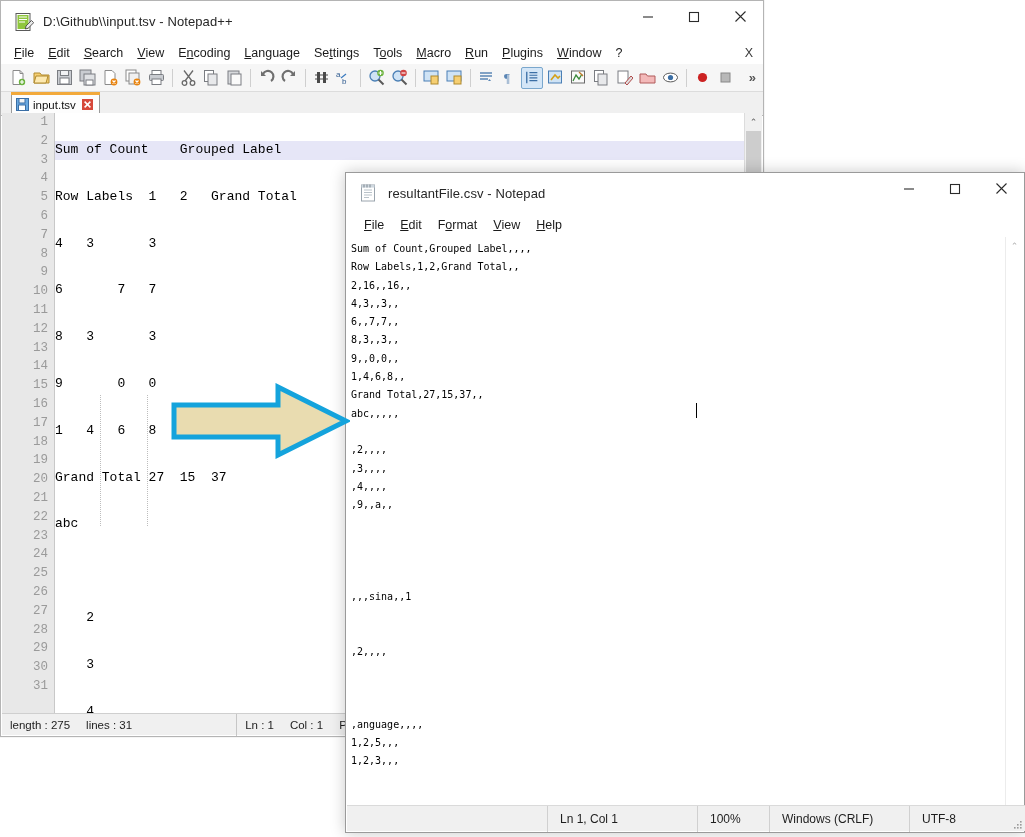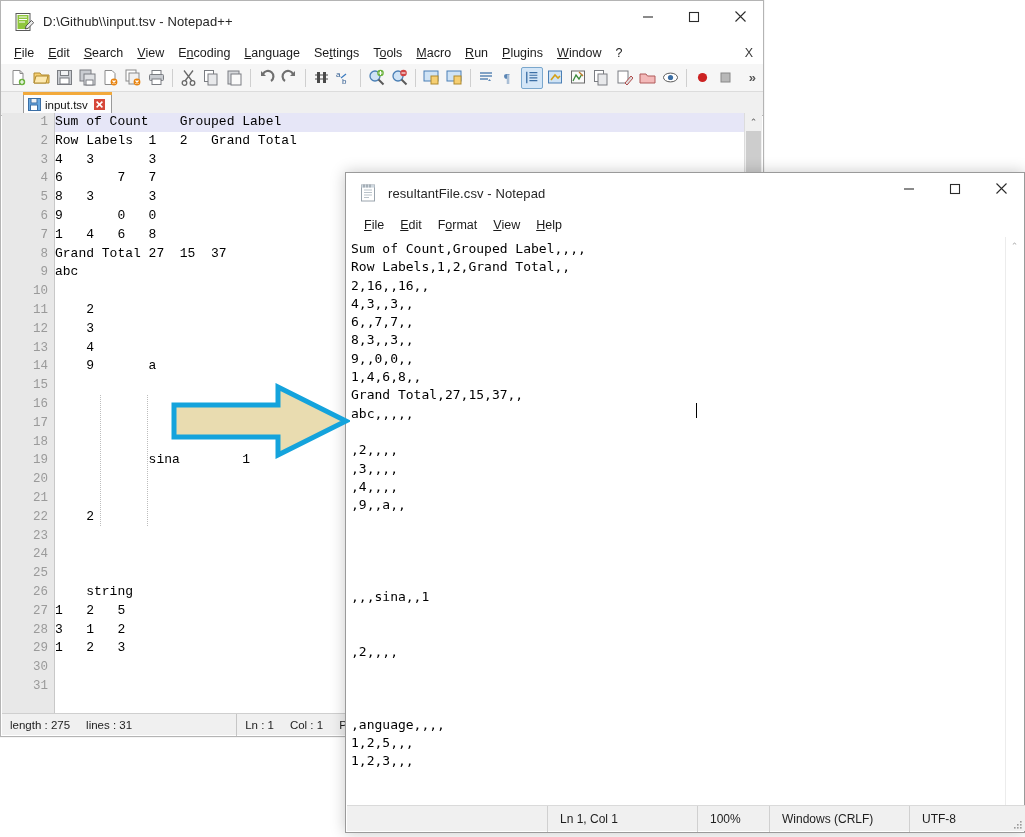--- a/index.html
+++ b/index.html
@@ -30,38 +30,38 @@
 
   #npp-toolbar{height:27px;display:flex;align-items:center;
       background:#f6f6f6;border-bottom:1px solid #dcdcdc;padding-left:6px;}
   .tbtn{width:22px;height:22px;margin-right:1px;position:relative;
         display:flex;align-items:center;justify-content:center;border-radius:2px;}
   .tbtn.active{background:#d4e6f7;border:1px solid #7aa7cd;box-sizing:border-box;}
   .tsep{width:1px;height:18px;background:#cfcfcf;margin:0 4px;}
   .chev{margin-left:auto;padding-right:7px;font-size:13px;color:#555;font-weight:bold;}
 
   #npp-tabs{height:23px;background:#f0f0f0;border-bottom:1px solid #b9b9b9;
-      display:flex;align-items:flex-end;padding-left:22px;}
+      display:flex;align-items:flex-end;padding-left:10px;}
   .tab{height:21px;display:flex;align-items:center;background:#fdfdfd;
        border:1px solid #9a9a9a;border-bottom:none;border-top:none;
        padding:0 5px 0 4px;font-size:11.5px;color:#101010;position:relative;}
   .tab .topbar{position:absolute;left:-1px;right:-1px;top:-2px;height:3px;background:#f2a93b;}
   .tab .tab-ico{width:13px;height:13px;margin-right:4px;flex:0 0 auto;}
   .tab .tab-x{width:13px;height:13px;margin-left:5px;flex:0 0 auto;}
 
   #npp-editor{position:absolute;left:1px;top:112px;width:760px;height:601px;
       background:#ffffff;overflow:hidden;}
   #npp-gutter{position:absolute;left:0;top:0;width:52px;height:601px;
       background:#e8e8e8;border-right:1px solid #c8c8c8;}
   #npp-gutter .ln{height:18.8px;line-height:18.8px;text-align:right;
       padding-right:6px;font-family:"Liberation Mono",monospace;
       font-size:12.5px;color:#9a9a9a;}
   #npp-code{position:absolute;left:53px;top:0;right:17px;height:601px;
       overflow:hidden;font-family:"Liberation Mono",monospace;font-size:13px;color:#000;}
-  #npp-code .row{height:18.8px;line-height:18.8px;white-space:pre;position:relative;}
+  #npp-code .row{height:18.8px;line-height:18.8px;white-space:pre;position:relative;margin-top:28px;}
   #npp-code .row.cur{background:#e6e6f7;}
   .guide{position:absolute;top:0;bottom:0;width:1px;
       background:repeating-linear-gradient(to bottom,#bdbdbd 0px,#bdbdbd 1px,transparent 1px,transparent 2px);}
   #npp-vscroll{position:absolute;right:0;top:0;width:17px;height:601px;
       background:#f0f0f0;border-left:1px solid #dcdcdc;}
   #npp-vscroll .sb-arrow{height:17px;display:flex;align-items:center;justify-content:center;
       background:#f0f0f0;color:#5a5a5a;font-size:9px;}
   #npp-vscroll .sb-thumb{position:absolute;left:1px;right:1px;top:18px;height:510px;background:#cdcdcd;}
 
   #npp-status{position:absolute;left:1px;bottom:1px;width:760px;height:22px;
@@ -77,21 +77,21 @@
   #nptd{left:345px;top:172px;width:680px;height:661px;
         border:1px solid #9a9a9a;box-sizing:border-box;
         box-shadow:0 0 14px rgba(0,0,0,.22);}
   #nptd .titlebar{height:41px;}
   #nptd-menubar{height:22px;display:flex;align-items:center;padding-left:10px;
       font-size:12.5px;color:#1b1b1b;background:#fff;}
   #nptd-menubar .mi{padding:2px 8px;}
   #nptd-menubar .mi u{text-decoration:underline;}
   #nptd-text{position:absolute;left:1px;top:64px;width:660px;height:570px;
       background:#fff;overflow:hidden;padding:3px 0 0 4px;box-sizing:border-box;
-      font-family:"DejaVu Sans Mono",monospace;font-size:13px;color:#000;}
+      font-family:"DejaVu Sans Mono",monospace;font-size:10px;color:#000;}
   #nptd-text .row{height:18.3px;line-height:18.3px;white-space:pre;}
   #nptd-caret{position:absolute;left:350px;top:230px;width:1px;height:15px;background:#000;}
   #nptd-vscroll{position:absolute;right:1px;top:64px;width:17px;height:570px;background:#fff;
       border-left:1px solid #ececec;}
   #nptd-vscroll .sb-arrow{height:17px;display:flex;align-items:center;justify-content:center;
       color:#b0b0b0;font-size:9px;}
   #nptd-status{position:absolute;left:1px;bottom:1px;width:678px;height:26px;
       background:#f0f0f0;border-top:1px solid #dadada;display:flex;align-items:center;
       justify-content:flex-end;font-size:12px;color:#1e1e1e;box-sizing:border-box;}
   #nptd-status .cell{height:26px;display:flex;align-items:center;padding:0 12px;

